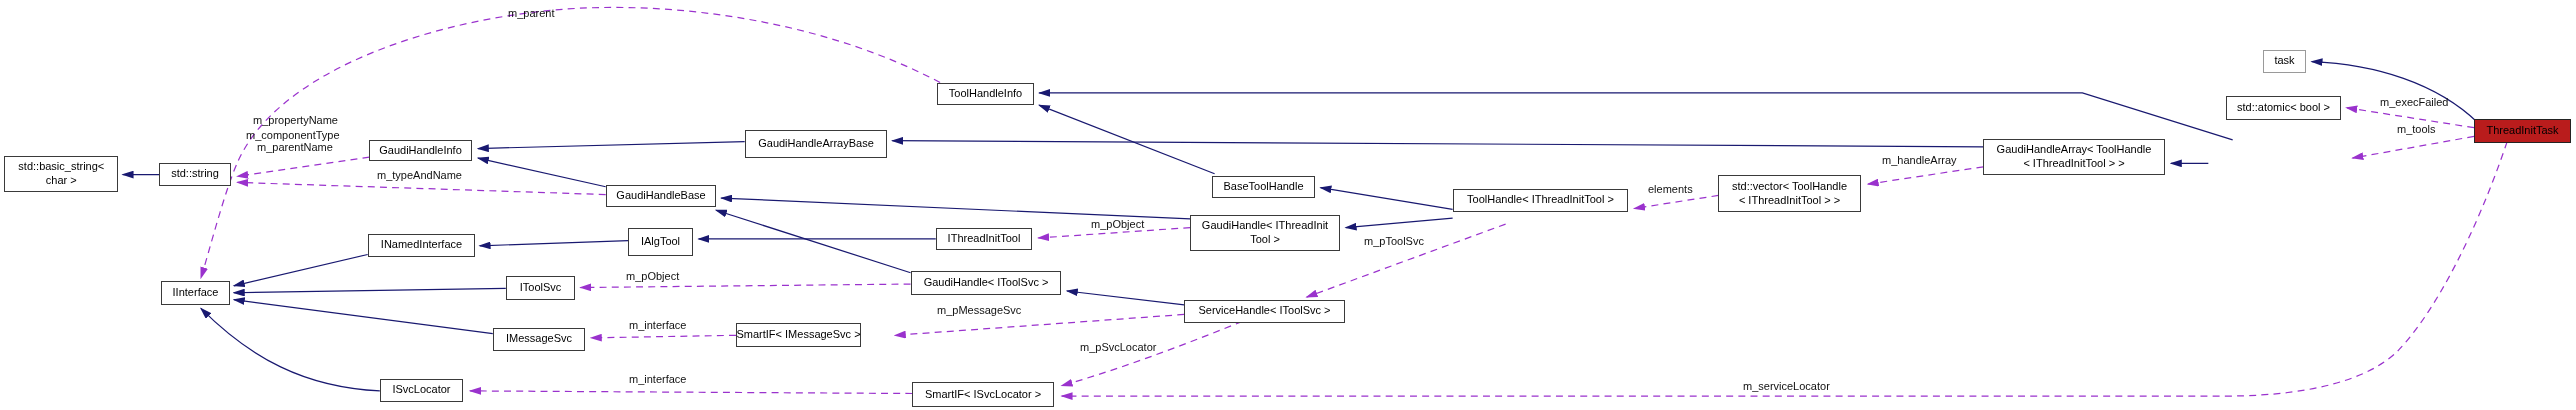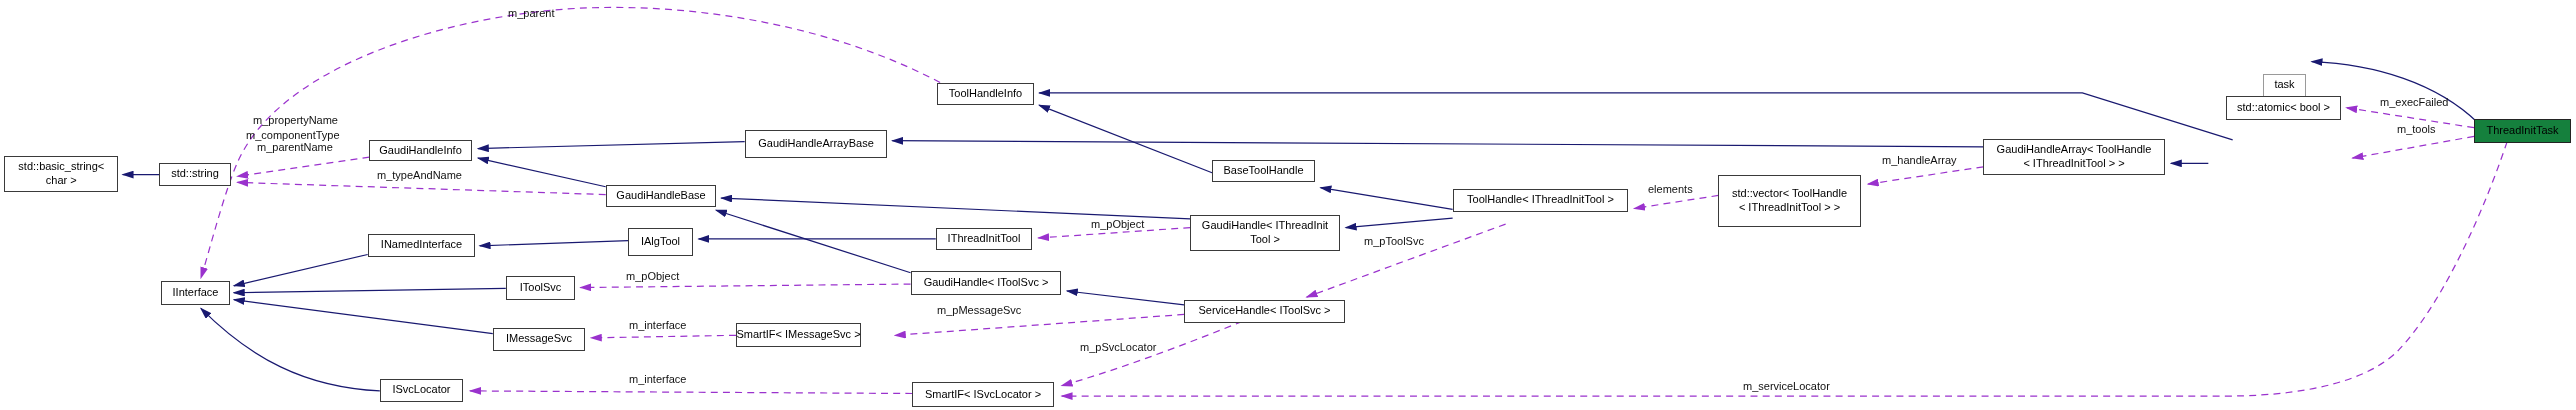--- a/index.html
+++ b/index.html
@@ -3,22 +3,22 @@
 <meta charset="utf-8">
 <style>
   html,body{margin:0;padding:0;background:#ffffff;}
   #diagram{position:relative;width:2576px;height:410px;background:#ffffff;overflow:hidden;
            font-family:"Liberation Sans",sans-serif;}
   #edges{position:absolute;left:0;top:0;width:2576px;height:410px;}
   .node{position:absolute;box-sizing:border-box;border:0.9px solid #3a3a3a;background:#ffffff;
         display:flex;flex-direction:column;align-items:center;justify-content:center;
         font-size:11px;line-height:1.25;color:#000;text-align:center;white-space:nowrap;
         cursor:pointer;}
-  .node.main{background:#15803d;border:1.7px solid #232323;}
-  .node.ext{border-color:#9a9a9a;margin-top:24px;}
+  .node.main{background:#b91c1c;border:1.7px solid #232323;}
+  .node.ext{border-color:#9a9a9a;}
   .elabel{position:absolute;font-size:11px;color:#111;white-space:nowrap;}
 </style>
 </head>
 <body>
 
 <div id="diagram">
 
   <svg id="edges" viewBox="0 0 2965 472">
     <defs>
       <marker id="arrB" viewBox="0 0 14 9" markerWidth="14" markerHeight="9" refX="12.5" refY="4.5" orient="auto" markerUnits="userSpaceOnUse">
@@ -106,40 +106,40 @@
   </div>
   <div class="node" style="left:937px;top:83px;width:97px;height:22px">
     <span>ToolHandleInfo</span>
   </div>
   <div class="node" style="left:936px;top:228px;width:96px;height:22px">
     <span>IThreadInitTool</span>
   </div>
   <div class="node" style="left:911px;top:271px;width:150px;height:23.5px">
     <span>GaudiHandle&lt; IToolSvc &gt;</span>
   </div>
-  <div class="node" style="left:1212px;top:160px;width:103px;height:22px">
+  <div class="node" style="left:1212px;top:176px;width:103px;height:22px">
     <span>BaseToolHandle</span>
   </div>
   <div class="node" style="left:1190px;top:215px;width:150px;height:36px">
     <span>GaudiHandle&lt; IThreadInit</span>
     <span>Tool &gt;</span>
   </div>
   <div class="node" style="left:1184px;top:300px;width:161px;height:22.6px">
     <span>ServiceHandle&lt; IToolSvc &gt;</span>
   </div>
   <div class="node" style="left:1453px;top:189px;width:175px;height:22.6px">
     <span>ToolHandle&lt; IThreadInitTool &gt;</span>
   </div>
   <div class="node" style="left:736px;top:323px;width:125px;height:24px">
     <span>SmartIF&lt; IMessageSvc &gt;</span>
   </div>
   <div class="node" style="left:912px;top:382px;width:142px;height:25px">
     <span>SmartIF&lt; ISvcLocator &gt;</span>
   </div>
-  <div class="node" style="left:1718px;top:175px;width:143px;height:52px">
+  <div class="node" style="left:1718px;top:175px;width:143px;height:37px">
     <span>std::vector&lt; ToolHandle</span>
     <span>&lt; IThreadInitTool &gt; &gt;</span>
   </div>
   <div class="node" style="left:1983px;top:139px;width:182px;height:36px">
     <span>GaudiHandleArray&lt; ToolHandle</span>
     <span>&lt; IThreadInitTool &gt; &gt;</span>
   </div>
   <div class="node ext" style="left:2263px;top:50px;width:43px;height:22.6px">
     <span>task</span>
   </div>

